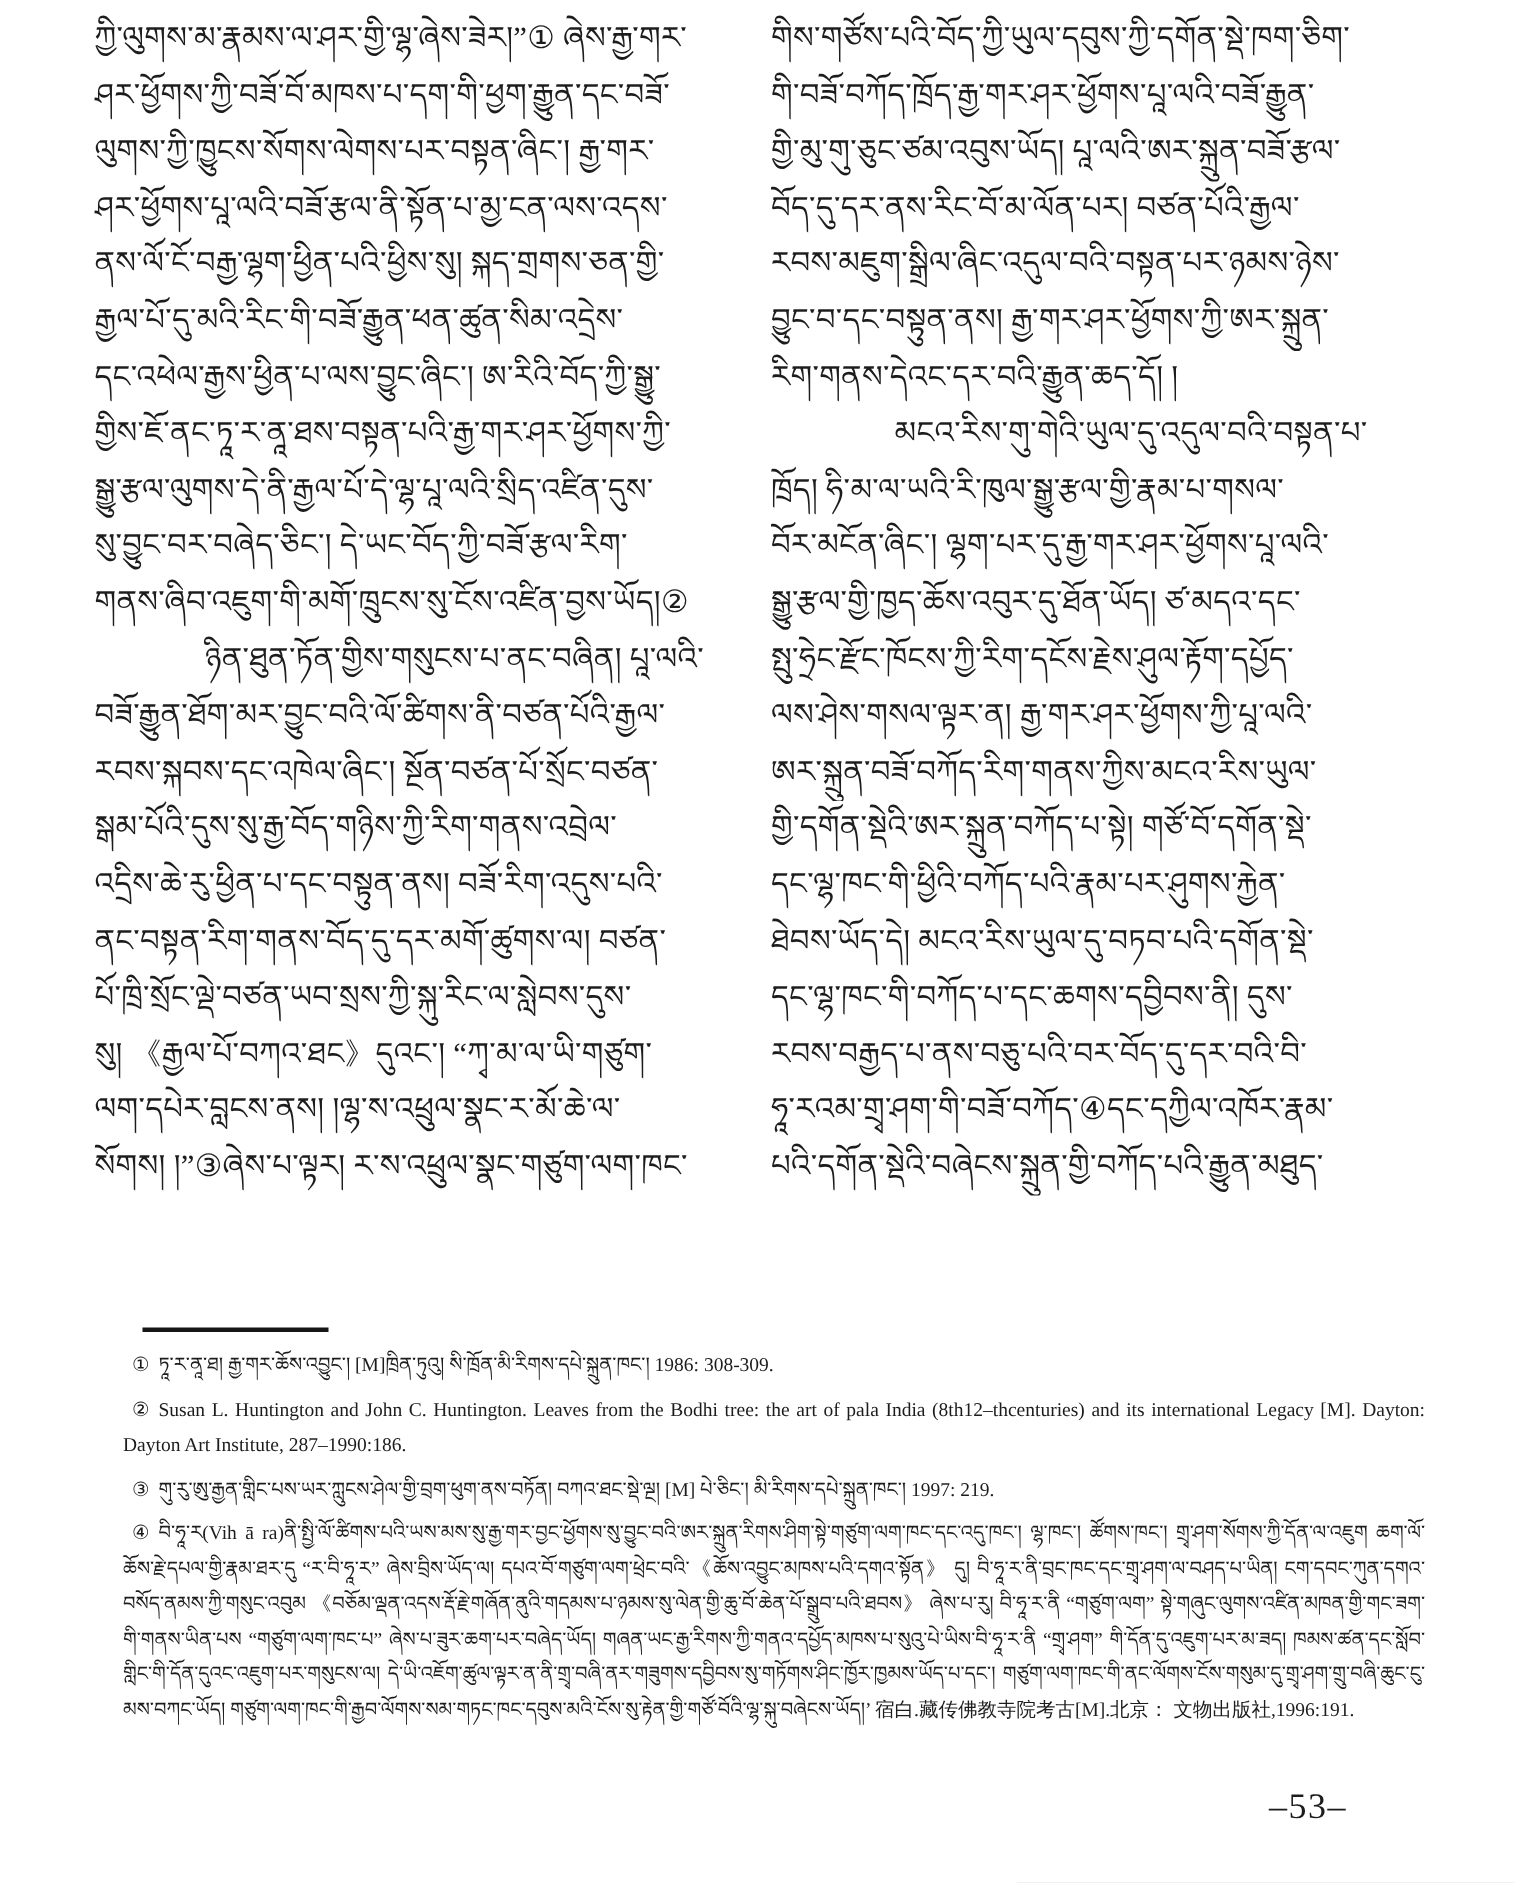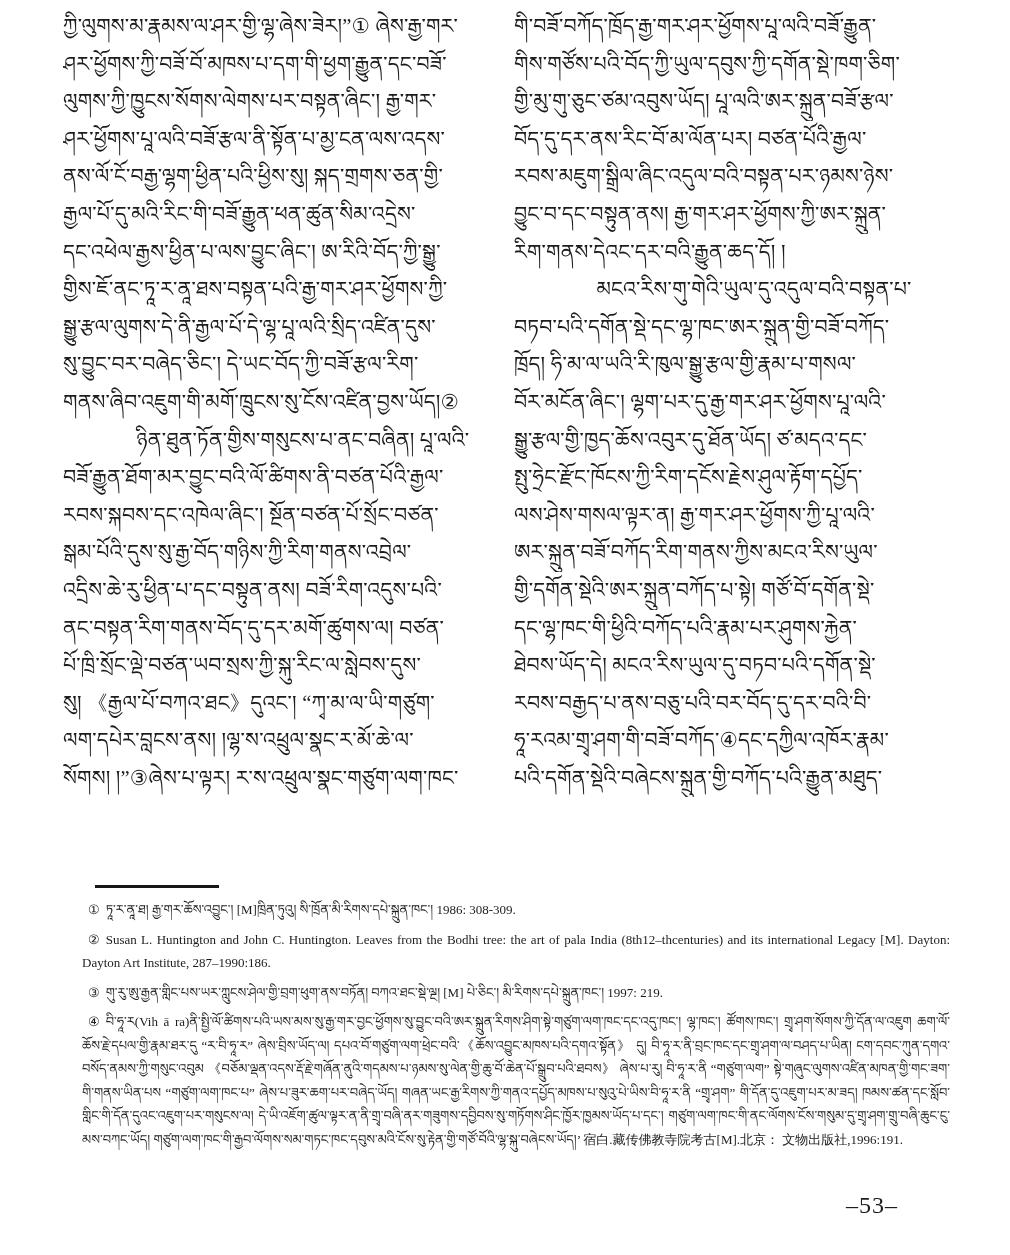--- a/index.html
+++ b/index.html
@@ -79,38 +79,38 @@
         <div class="tline">རབས་སྐབས་དང་འཁེལ་ཞིང་། སྔོན་བཙན་པོ་སྲོང་བཙན་</div>
         <div class="tline">སྒམ་པོའི་དུས་སུ་རྒྱ་བོད་གཉིས་ཀྱི་རིག་གནས་འབྲེལ་</div>
         <div class="tline">འདྲིས་ཆེ་རུ་ཕྱིན་པ་དང་བསྟུན་ནས། བཟོ་རིག་འདུས་པའི་</div>
         <div class="tline">ནང་བསྟན་རིག་གནས་བོད་དུ་དར་མགོ་ཚུགས་ལ། བཙན་</div>
         <div class="tline">པོ་ཁྲི་སྲོང་ལྡེ་བཙན་ཡབ་སྲས་ཀྱི་སྐུ་རིང་ལ་སླེབས་དུས་</div>
         <div class="tline">སུ། 《རྒྱལ་པོ་བཀའ་ཐང》དུའང་། “ཀྭ་མ་ལ་ཡི་གཙུག་</div>
         <div class="tline">ལག་དཔེར་བླངས་ནས། །ལྷ་ས་འཕྲུལ་སྣང་ར་མོ་ཆེ་ལ་</div>
         <div class="tline">སོགས། །”③ཞེས་པ་ལྟར། ར་ས་འཕྲུལ་སྣང་གཙུག་ལག་ཁང་</div>
       </div>
     <div class="column" id="col-right">
+        <div class="tline">གིས་གཙོས་པའི་བོད་ཀྱི་ཡུལ་དབུས་ཀྱི་དགོན་སྡེ་ཁག་ཅིག་</div>
         <div class="tline">གི་བཟོ་བཀོད་ཁྲོད་རྒྱ་གར་ཤར་ཕྱོགས་པཱ་ལའི་བཟོ་རྒྱུན་</div>
-        <div class="tline">གིས་གཙོས་པའི་བོད་ཀྱི་ཡུལ་དབུས་ཀྱི་དགོན་སྡེ་ཁག་ཅིག་</div>
         <div class="tline">གྱི་མུ་གུ་ཅུང་ཙམ་འབུས་ཡོད། པཱ་ལའི་ཨར་སྐྲུན་བཟོ་རྩལ་</div>
         <div class="tline">བོད་དུ་དར་ནས་རིང་བོ་མ་ལོན་པར། བཙན་པོའི་རྒྱལ་</div>
         <div class="tline">རབས་མཇུག་སྒྲིལ་ཞིང་འདུལ་བའི་བསྟན་པར་ཉམས་ཉེས་</div>
         <div class="tline">བྱུང་བ་དང་བསྟུན་ནས། རྒྱ་གར་ཤར་ཕྱོགས་ཀྱི་ཨར་སྐྲུན་</div>
         <div class="tline">རིག་གནས་དེའང་དར་བའི་རྒྱུན་ཆད་དོ། །</div>
         <div class="tline indent">མངའ་རིས་གུ་གེའི་ཡུལ་དུ་འདུལ་བའི་བསྟན་པ་</div>
-        <div class="tline">བཏབ་པའི་དགོན་སྡེ་དང་ལྷ་ཁང་ཨར་སྐྲུན་གྱི་བཟོ་བཀོད་</div>
         <div class="tline">ཁྲོད། ཧི་མ་ལ་ཡའི་རི་ཁུལ་སྒྱུ་རྩལ་གྱི་རྣམ་པ་གསལ་</div>
         <div class="tline">བོར་མངོན་ཞིང་། ལྷག་པར་དུ་རྒྱ་གར་ཤར་ཕྱོགས་པཱ་ལའི་</div>
         <div class="tline">སྒྱུ་རྩལ་གྱི་ཁྱད་ཆོས་འབུར་དུ་ཐོན་ཡོད། ཙ་མདའ་དང་</div>
         <div class="tline">སྤུ་ཧྲེང་རྫོང་ཁོངས་ཀྱི་རིག་དངོས་རྗེས་ཤུལ་རྟོག་དཔྱོད་</div>
         <div class="tline">ལས་ཤེས་གསལ་ལྟར་ན། རྒྱ་གར་ཤར་ཕྱོགས་ཀྱི་པཱ་ལའི་</div>
         <div class="tline">ཨར་སྐྲུན་བཟོ་བཀོད་རིག་གནས་ཀྱིས་མངའ་རིས་ཡུལ་</div>
         <div class="tline">གྱི་དགོན་སྡེའི་ཨར་སྐྲུན་བཀོད་པ་སྟེ། གཙོ་བོ་དགོན་སྡེ་</div>
         <div class="tline">དང་ལྷ་ཁང་གི་ཕྱིའི་བཀོད་པའི་རྣམ་པར་ཤུགས་རྐྱེན་</div>
         <div class="tline">ཐེབས་ཡོད་དེ། མངའ་རིས་ཡུལ་དུ་བཏབ་པའི་དགོན་སྡེ་</div>
+        <div class="tline">དང་ལྷ་ཁང་གི་བཀོད་པ་དང་ཆགས་དབྱིབས་ནི། དུས་</div>
         <div class="tline">རབས་བརྒྱད་པ་ནས་བཅུ་པའི་བར་བོད་དུ་དར་བའི་བི་</div>
         <div class="tline">ཧཱ་རའམ་གྲྭ་ཤག་གི་བཟོ་བཀོད་④དང་དཀྱིལ་འཁོར་རྣམ་</div>
         <div class="tline">པའི་དགོན་སྡེའི་བཞེངས་སྐྲུན་གྱི་བཀོད་པའི་རྒྱུན་མཐུད་</div>
       </div>
   </div>
 
   <div class="fnsep"></div>
 
   <div class="footnotes" id="footnotes">
       <div class="footnote"><span class="marker">①</span><span>ཏཱ་ར་ནཱ་ཐ། རྒྱ་གར་ཆོས་འབྱུང་། [M]ཁྲིན་ཏུའུ། སི་ཁྲོན་མི་རིགས་དཔེ་སྐྲུན་ཁང་། 1986: 308-309.</span></div>

